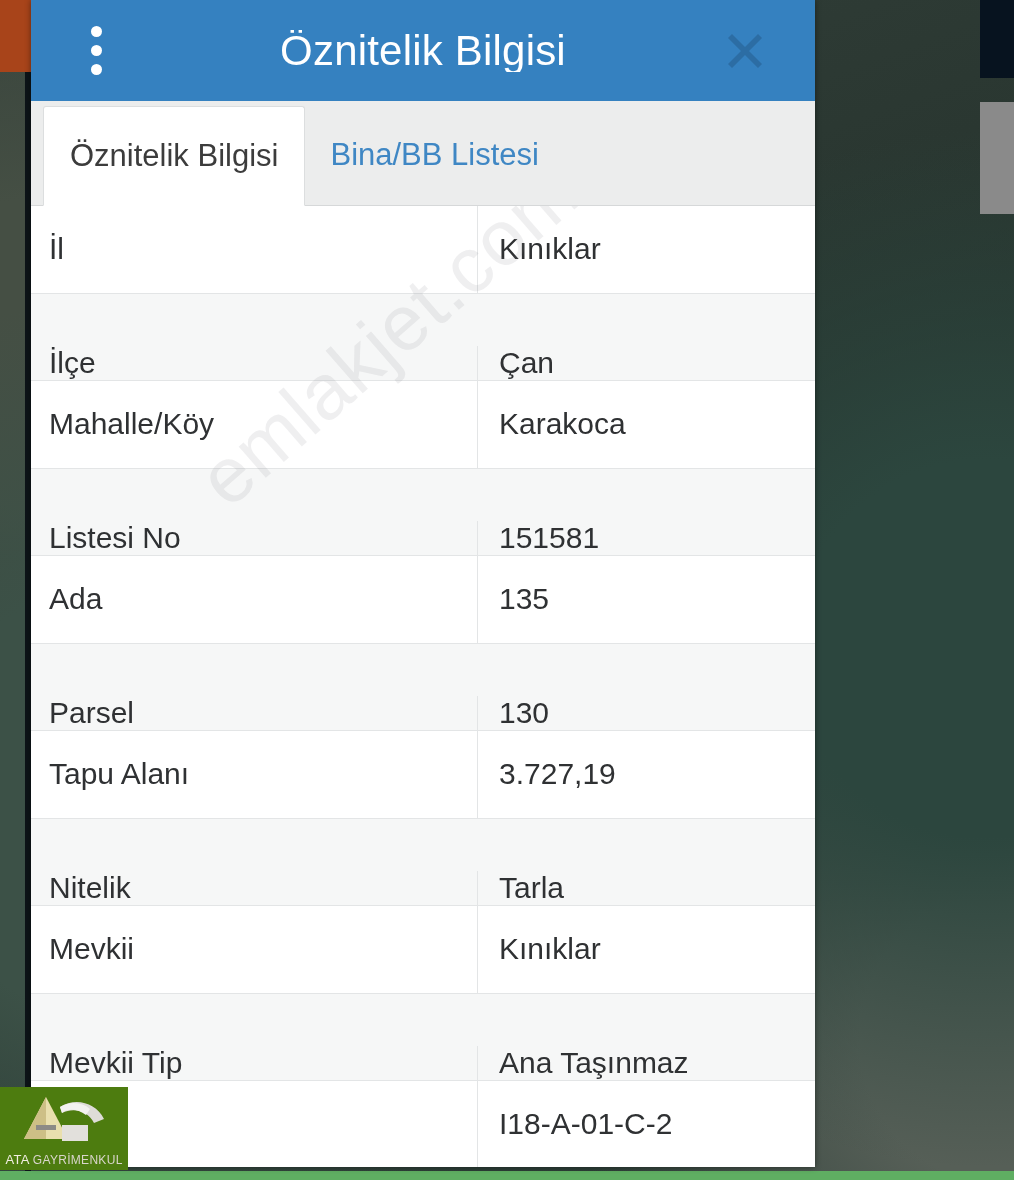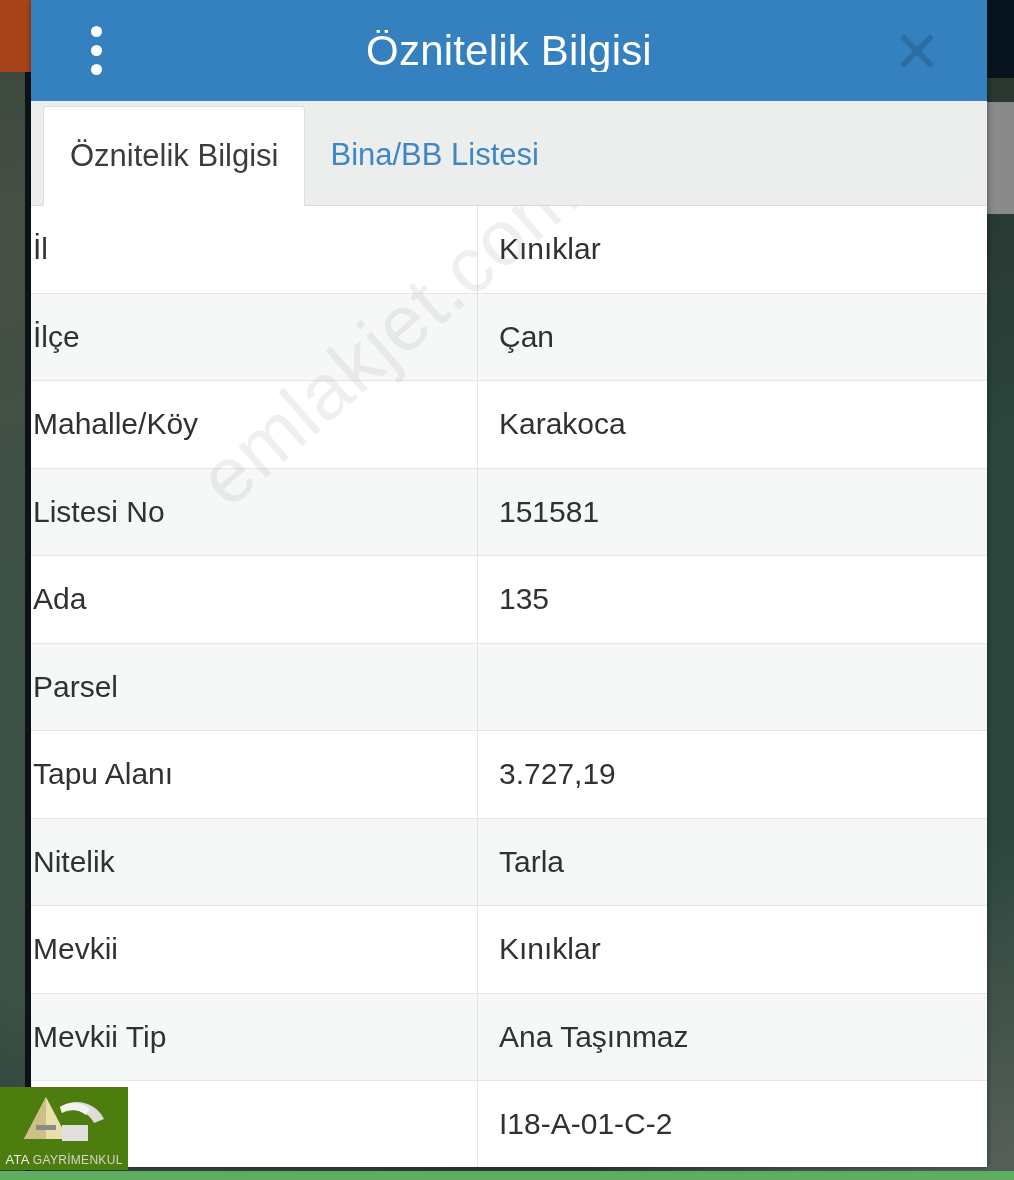--- a/index.html
+++ b/index.html
@@ -57,21 +57,21 @@
     left: 25px; top: 72px;
     width: 6px; bottom: 9px;
     background: #0d1418;
   }
 
   
   #dialog {
     position: absolute;
     left: 31px;
     top: 0;
-    width: 956px;
+    width: 784px;
     height: 1167px;
     background: #ffffff;
     box-shadow: 0 0 6px rgba(0,0,0,.45);
     display: flex;
     flex-direction: column;
     overflow: hidden;
   }
 
   
   #title-bar {
@@ -180,34 +180,34 @@
   }
   .attr-row {
     display: flex;
     height: 87.5px;
     box-sizing: border-box;
     border-bottom: 1px solid #e3e5e6;
     position: relative;
     z-index: 2;
   }
   .attr-row.odd  { background: #ffffff; }
-  .attr-row.even { background: #f6f7f7; }
+  .attr-row.even { background: #f6f7f7; align-items: flex-end; }
   .attr-label,
   .attr-value {
     display: flex;
     align-items: center;
     font-size: 30px;
     color: #2f3133;
     box-sizing: border-box;
     overflow: hidden;
     white-space: nowrap;
   }
   .attr-label {
     flex: 0 0 447px;
-    padding-left: 2px;
+    padding-left: 18px;
     border-right: 1px solid #e3e5e6;
   }
   .attr-value {
     flex: 1 1 auto;
     padding-left: 21px;
   }
 
   
   #watermark {
     position: absolute;
@@ -311,20 +311,21 @@
     <div class="attr-row even">
       <div class="attr-label">Listesi No</div>
       <div class="attr-value">151581</div>
     </div>
     <div class="attr-row odd">
       <div class="attr-label">Ada</div>
       <div class="attr-value">135</div>
     </div>
     <div class="attr-row even">
       <div class="attr-label">Parsel</div>
+      <div class="attr-value">130</div>
     </div>
     <div class="attr-row odd">
       <div class="attr-label">Tapu Alanı</div>
       <div class="attr-value">3.727,19</div>
     </div>
     <div class="attr-row even">
       <div class="attr-label">Nitelik</div>
       <div class="attr-value">Tarla</div>
     </div>
     <div class="attr-row odd">

